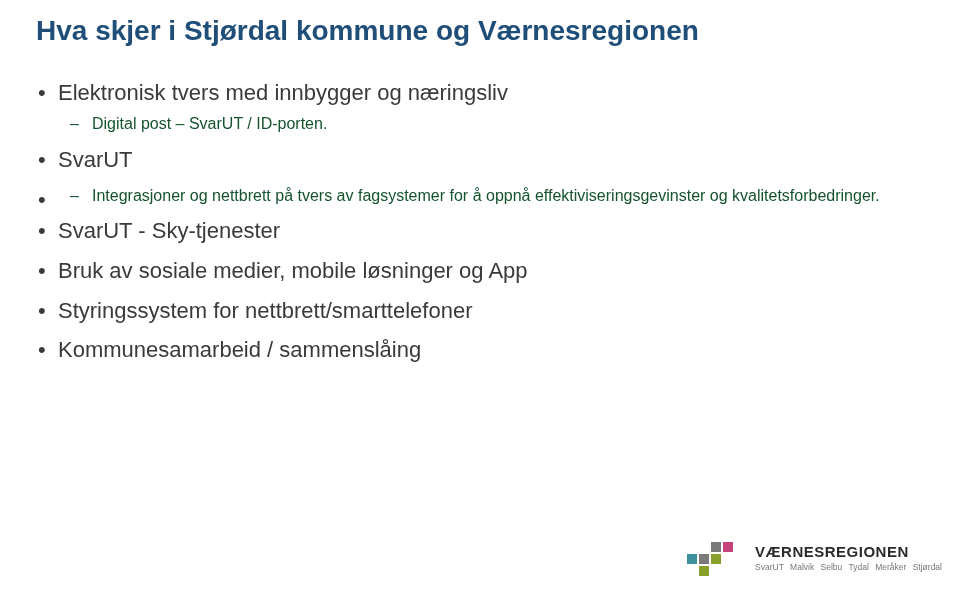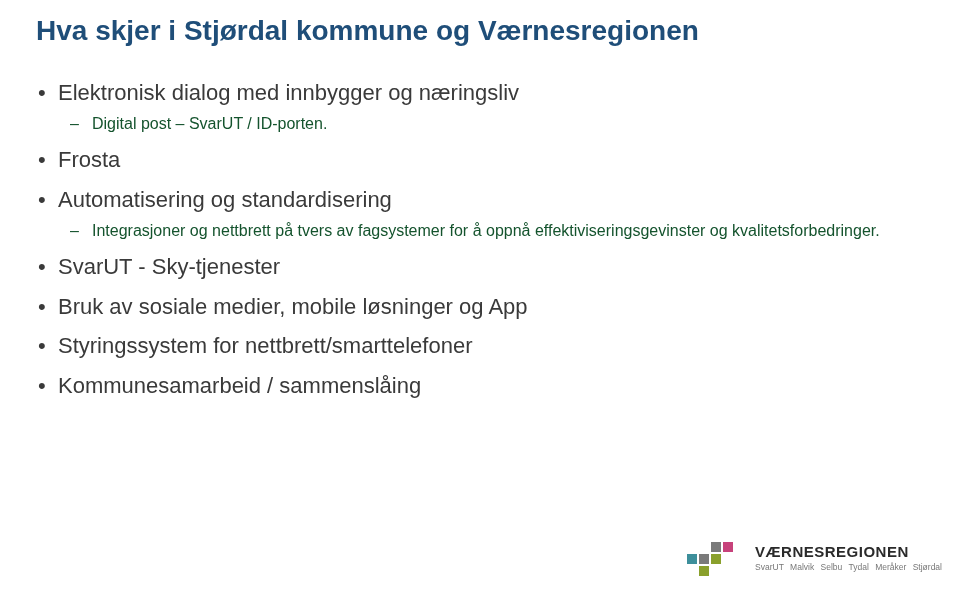--- a/index.html
+++ b/index.html
@@ -97,25 +97,25 @@
       word-spacing: 4px;
     }
   </style>
 </head>
 <body>
 
 <div class="slide">
   <h1 class="title">Hva skjer i Stjørdal kommune og Værnesregionen</h1>
   <div class="content">
     <ul class="main-list" id="main-list">
-        <li><span>Elektronisk dialog med innbygger og næringsliv</span><ul class="sub-list">
+        <li><span>Elektronisk tvers med innbygger og næringsliv</span><ul class="sub-list">
             <li>Digital post – SvarUT / ID-porten.</li>
           </ul></li>
-        <li><span>Frosta</span></li>
-        <li><span>Automatisering og standardisering</span><ul class="sub-list">
+        <li><span>SvarUT</span></li>
+        <li><ul class="sub-list">
             <li>Integrasjoner og nettbrett på tvers av fagsystemer for å oppnå effektiviseringsgevinster og kvalitetsforbedringer.</li>
           </ul></li>
         <li><span>SvarUT - Sky-tjenester</span></li>
         <li><span>Bruk av sosiale medier, mobile løsninger og App</span></li>
         <li><span>Styringssystem for nettbrett/smarttelefoner</span></li>
         <li><span>Kommunesamarbeid / sammenslåing</span></li>
       </ul>
   </div>
 </div>
 

